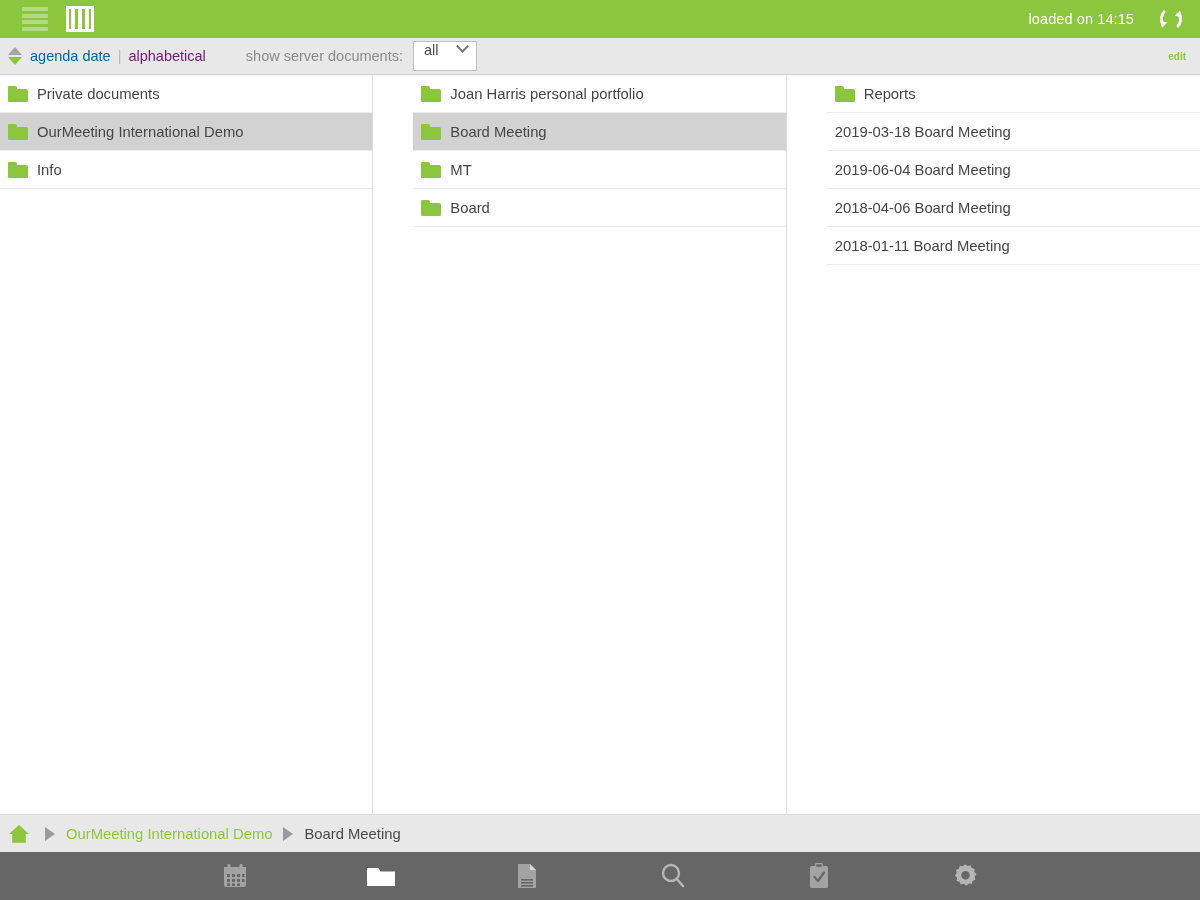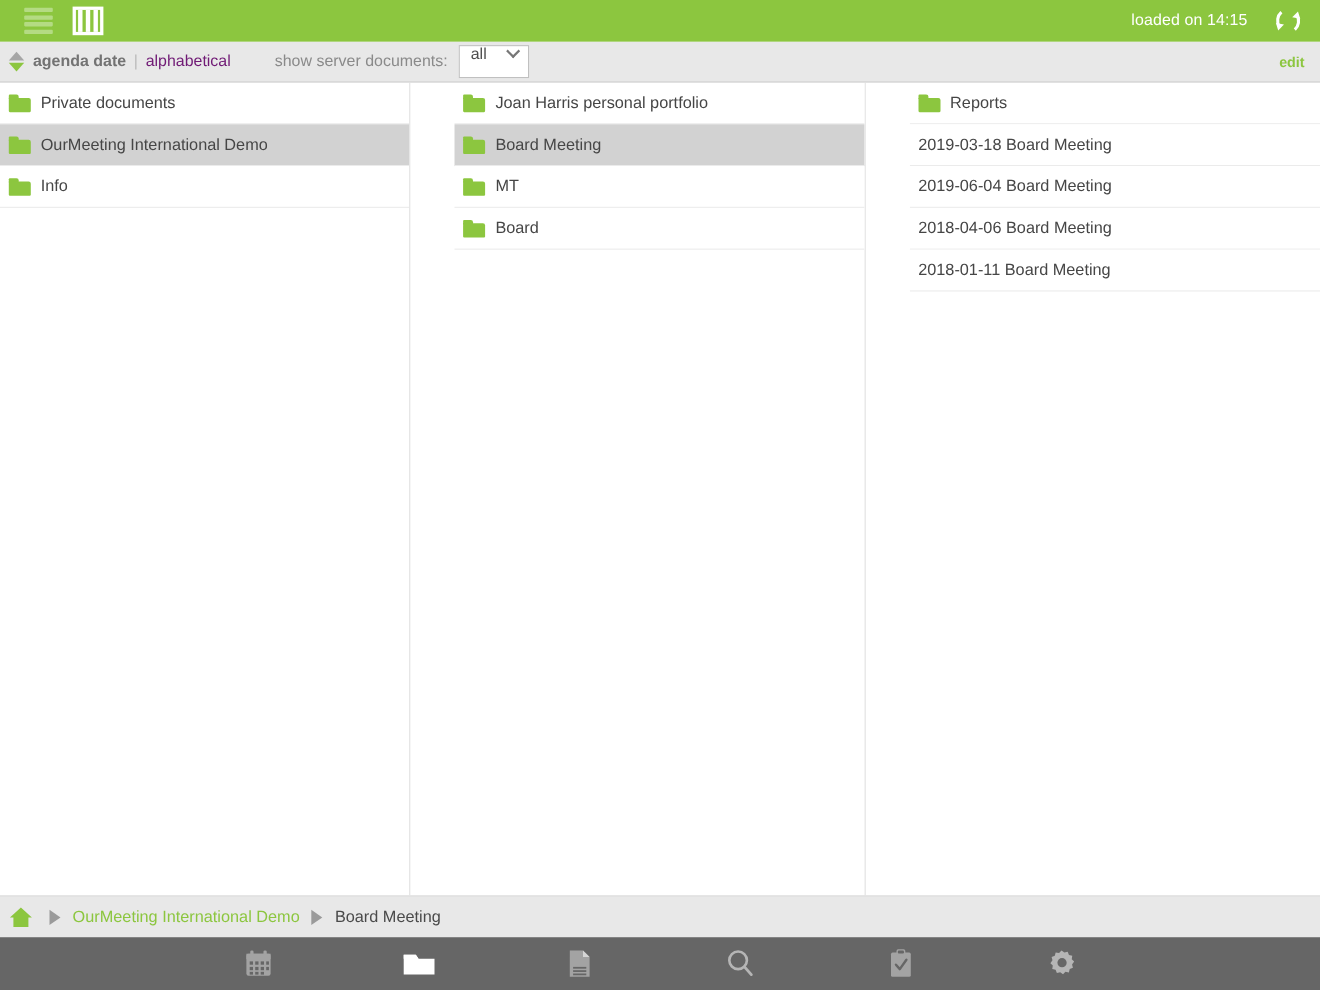--- a/index.html
+++ b/index.html
@@ -121,22 +121,22 @@
     border-bottom: 8px solid #a6a6a6;
     margin-bottom: 2px;
   }
   .arrow-down {
     width: 0; height: 0;
     border-left: 7px solid transparent;
     border-right: 7px solid transparent;
     border-top: 8px solid #8cc63f;
   }
   .sort-agenda {
-    color: #737373;
-    font-weight: bold;
+    color: #0369a1;
+    font-weight: normal;
     cursor: pointer;
   }
   .sort-sep {
     color: #b9b9b9;
     margin: 0 7px;
   }
   .sort-alpha {
     color: #701a75;
     cursor: pointer;
   }
@@ -172,21 +172,21 @@
     width: 7px; height: 7px;
     border-right: 2px solid #777;
     border-bottom: 2px solid #777;
     transform: rotate(45deg);
   }
   .edit-link {
     margin-left: auto;
     margin-right: 14px;
     color: #8cc63f;
     font-weight: bold;
-    font-size: 13px;
+    font-size: 10px;
     cursor: pointer;
     text-align: center;
   }
 
   
   .columns {
     flex: 1 1 auto;
     display: flex;
     background: #ffffff;
     overflow: hidden;

